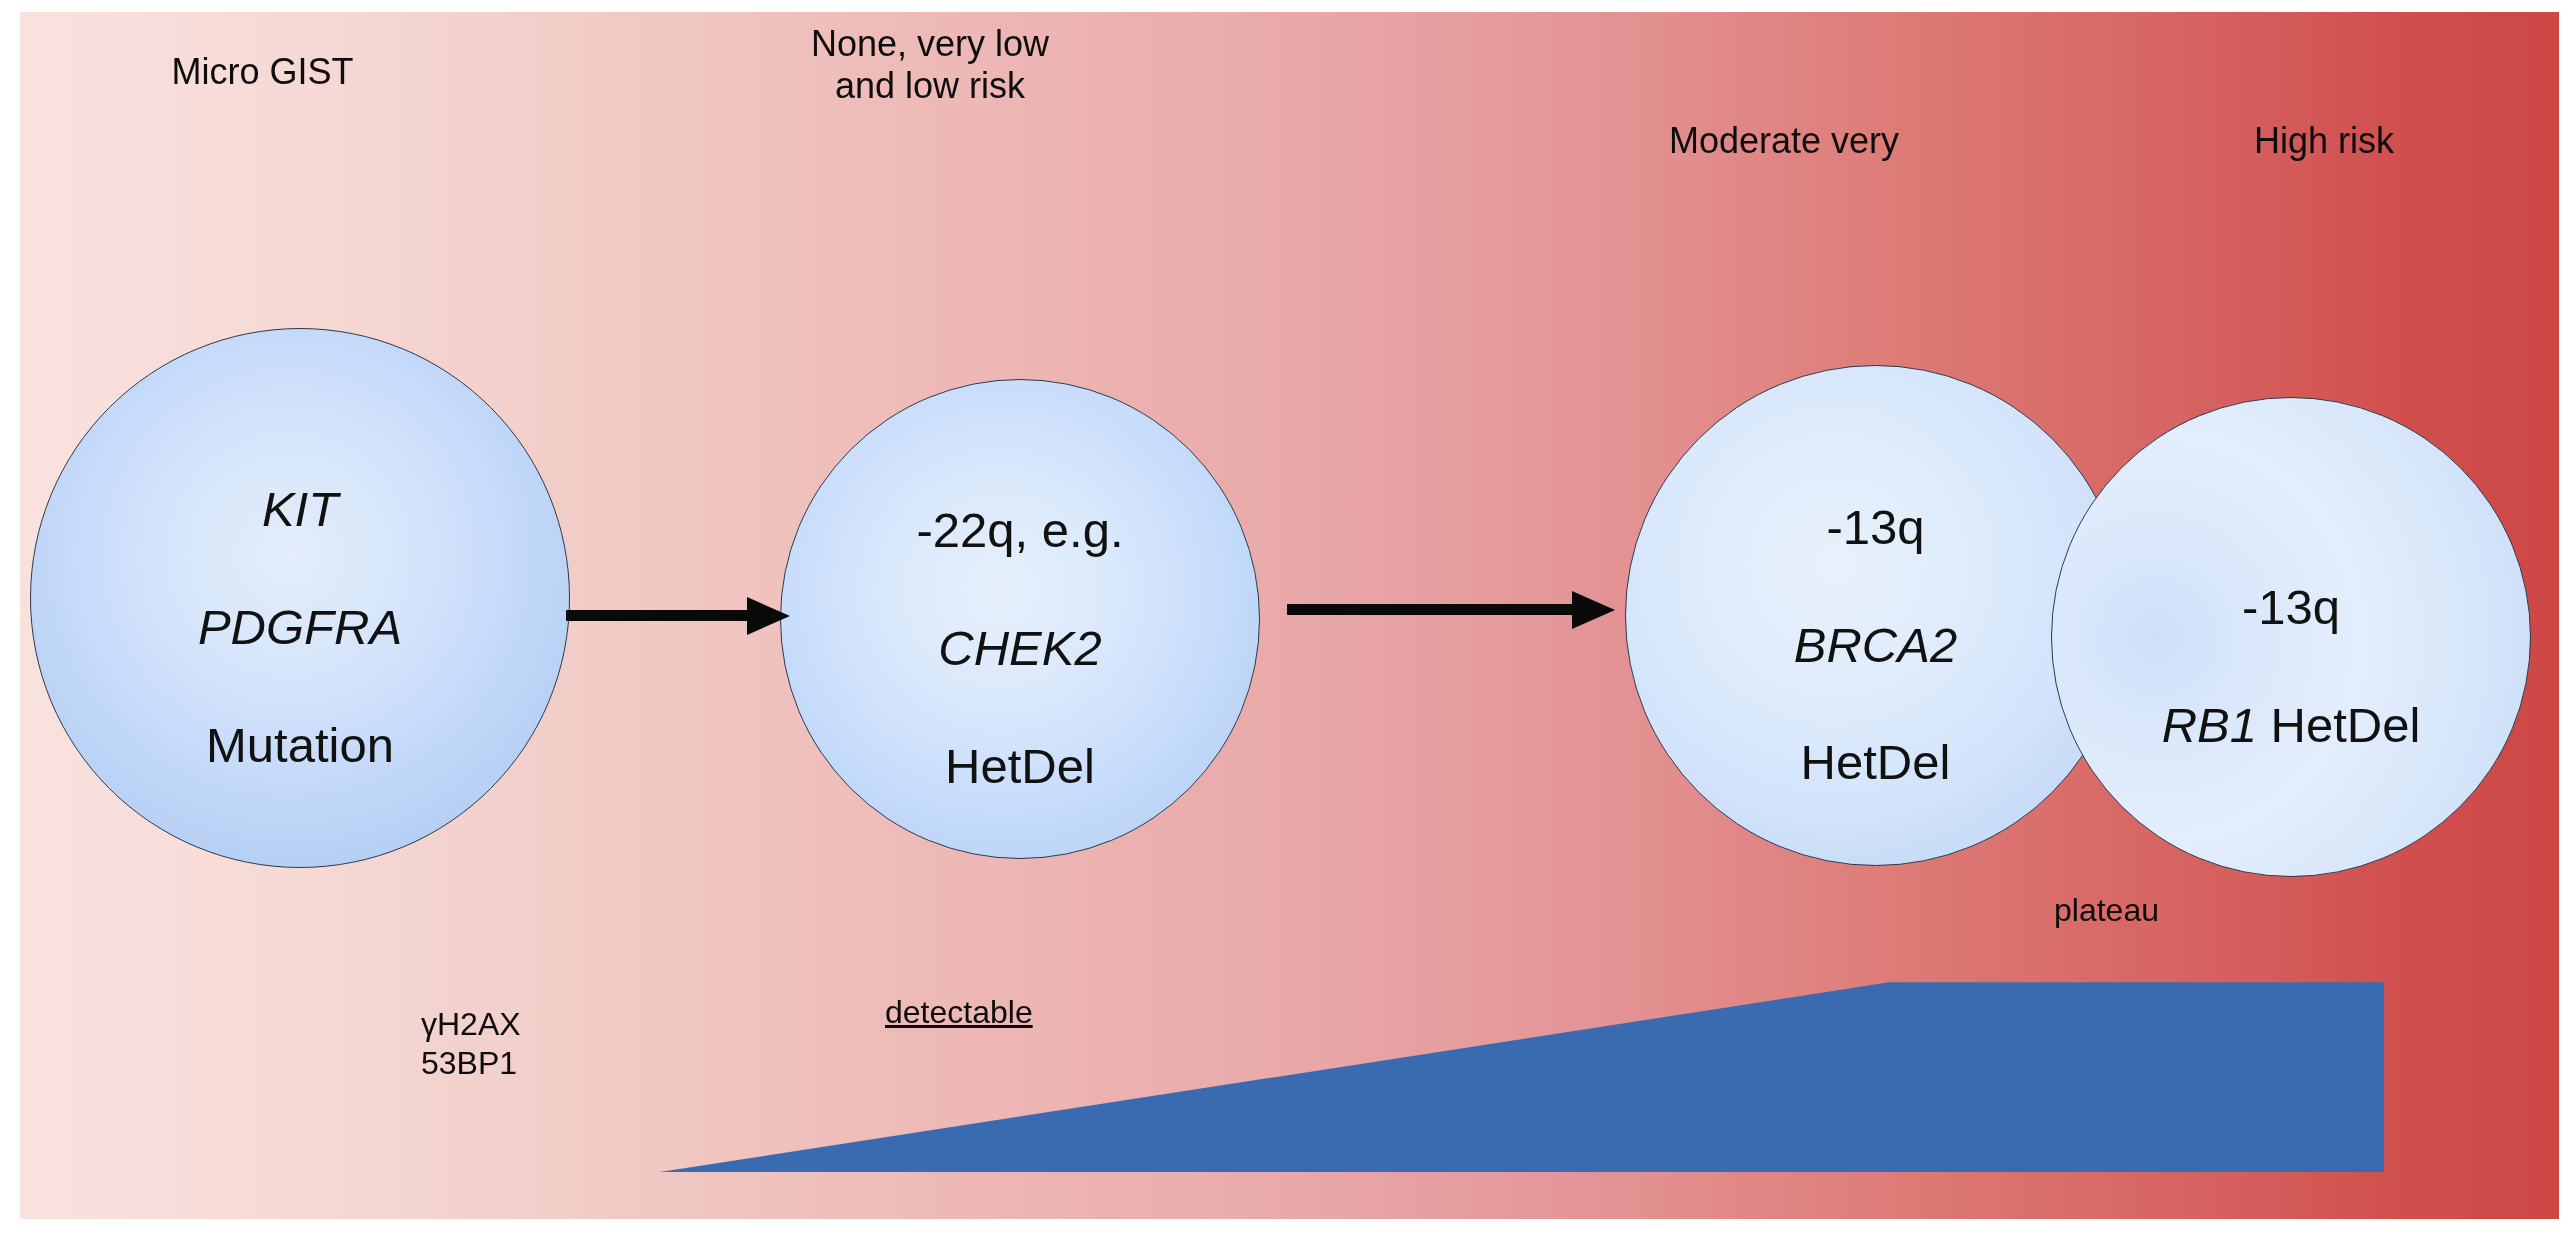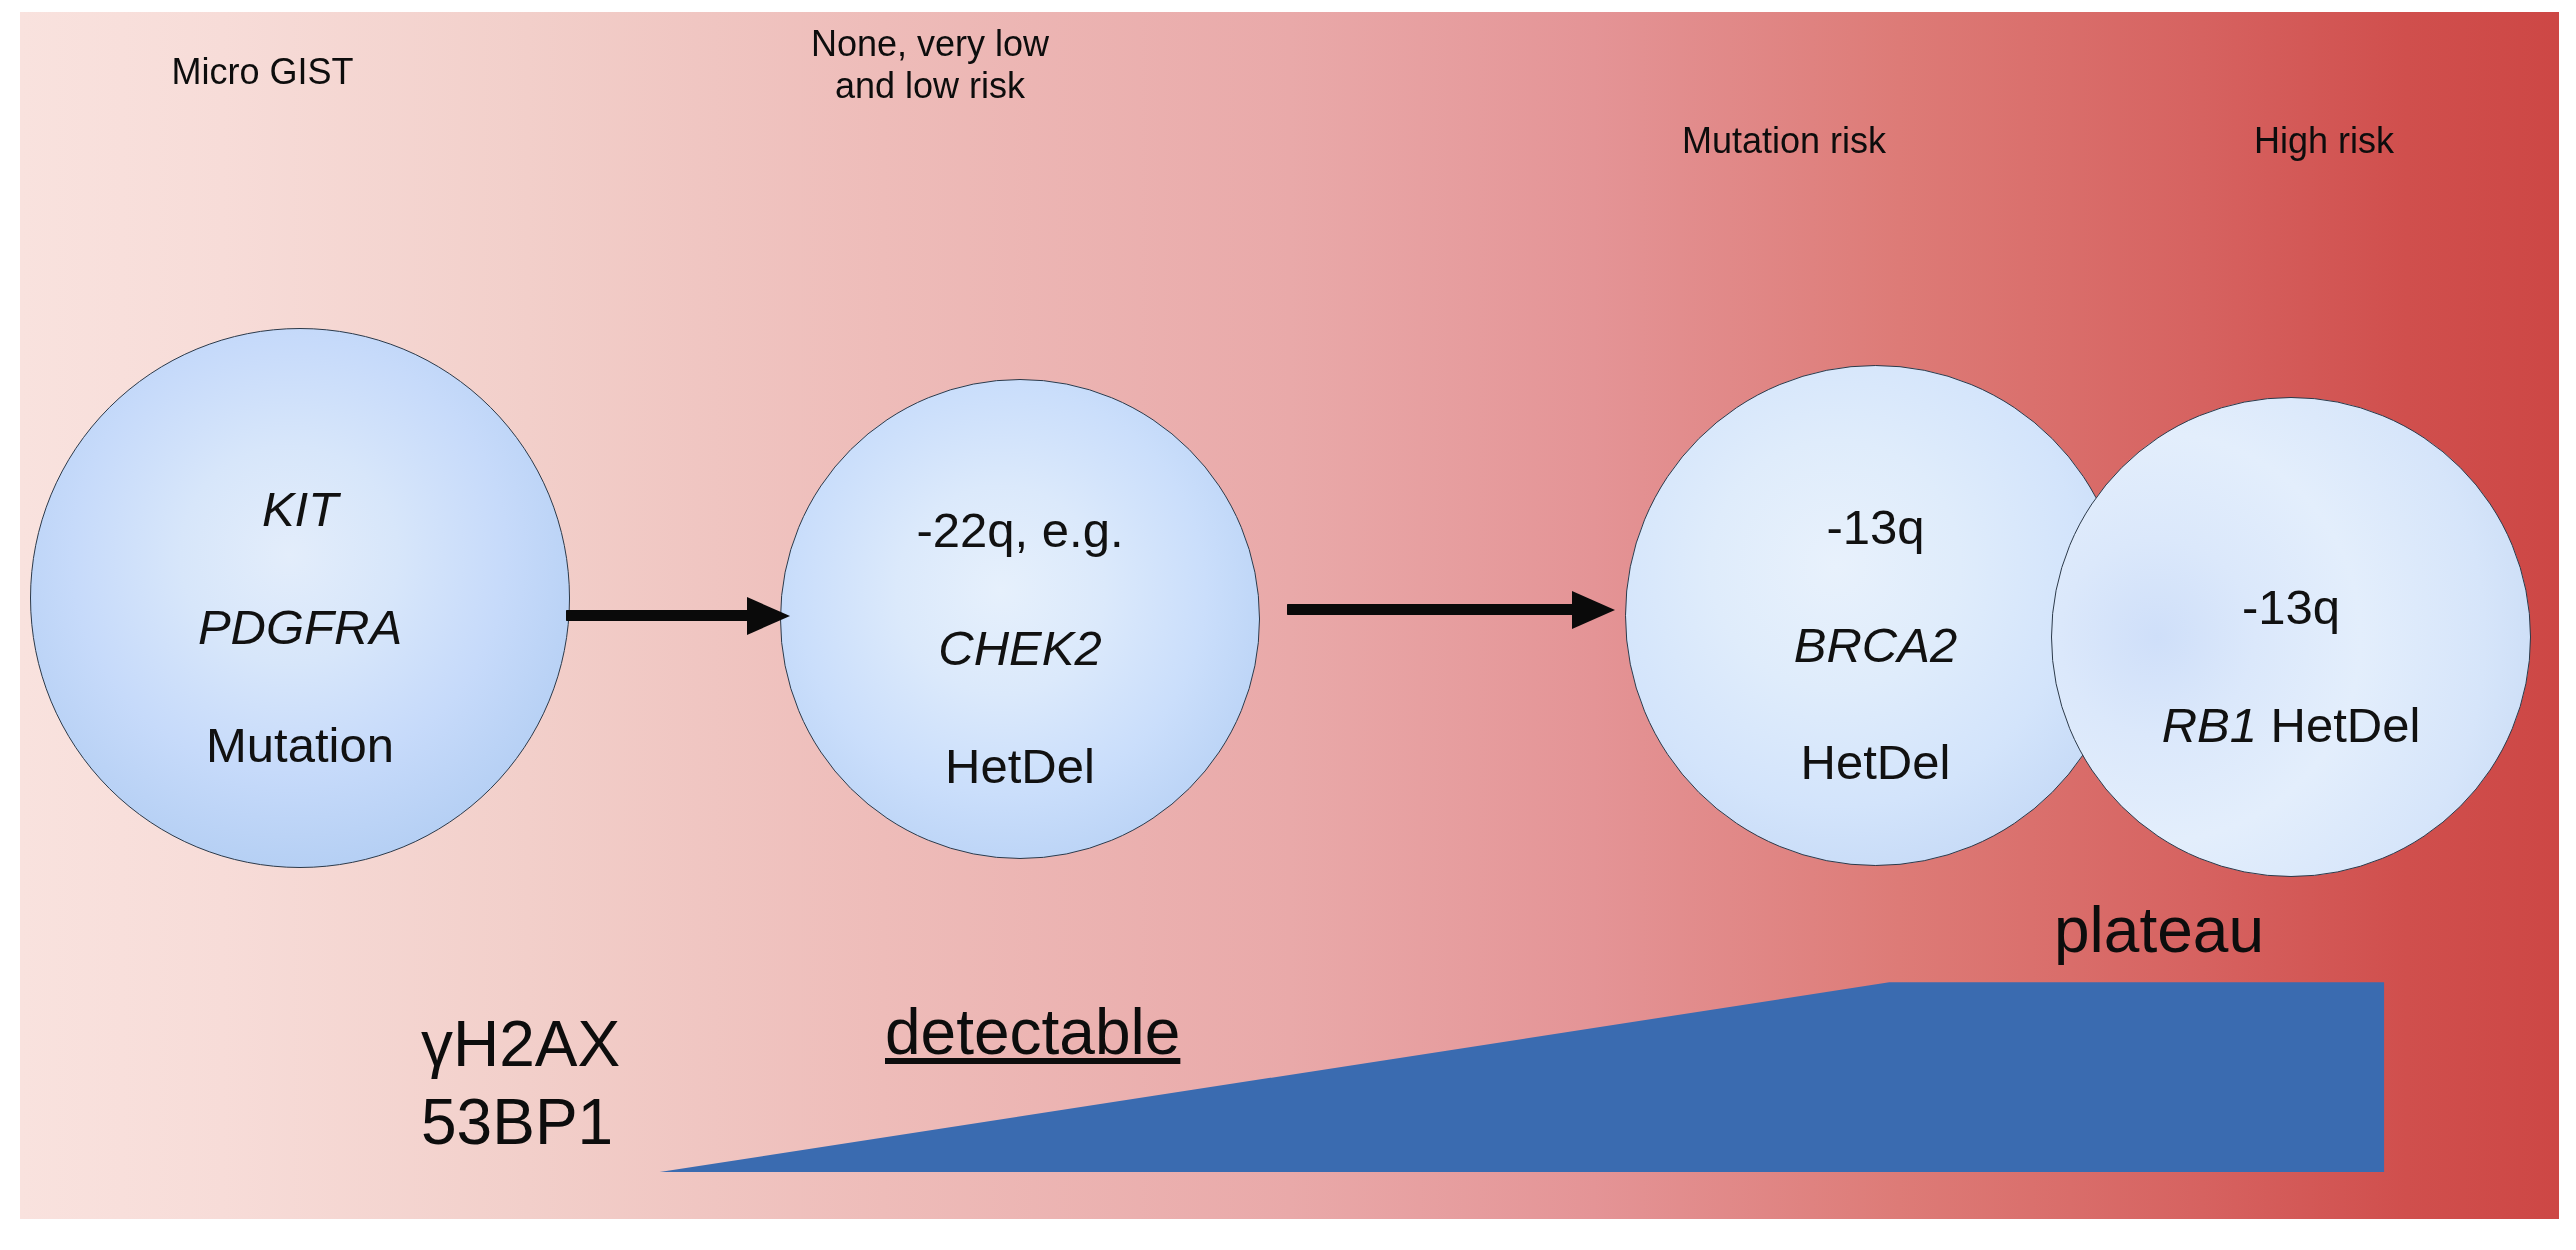--- a/index.html
+++ b/index.html
@@ -137,39 +137,39 @@
     top: 0;
     width: 2576px;
     height: 1251px;
     pointer-events: none;
   }
 
   
   .wedge-label {
     position: absolute;
     color: #0d0d0d;
-    font-size: 64px;
+    font-size: 32px;
     line-height: 1.22;
     white-space: pre-line;
   }
   #marker-label   { left: 421px;  top: 1005px; text-align: left; width: 255px; }
   #detectable-label { left: 885px; top: 993px; text-decoration: underline; }
   #plateau-label  { left: 2054px; top: 891px; }
 </style>
 </head>
 <body>
 
 <div id="figure">
 
   <div id="canvas"></div>
 
   <div class="stage-label" id="stage-0">Micro GIST</div>
   <div class="stage-label" id="stage-1">None, very low
 and low risk</div>
-  <div class="stage-label" id="stage-2">Mutation risk</div>
+  <div class="stage-label" id="stage-2">Moderate very</div>
   <div class="stage-label" id="stage-3">High risk</div>
 
   <div class="node node-fill-a" id="node-1">
     <div class="node-text">
       <span class="gene">KIT</span><br>
       <span class="gene">PDGFRA</span><br>
       <span>Mutation</span>
     </div>
   </div>
 

